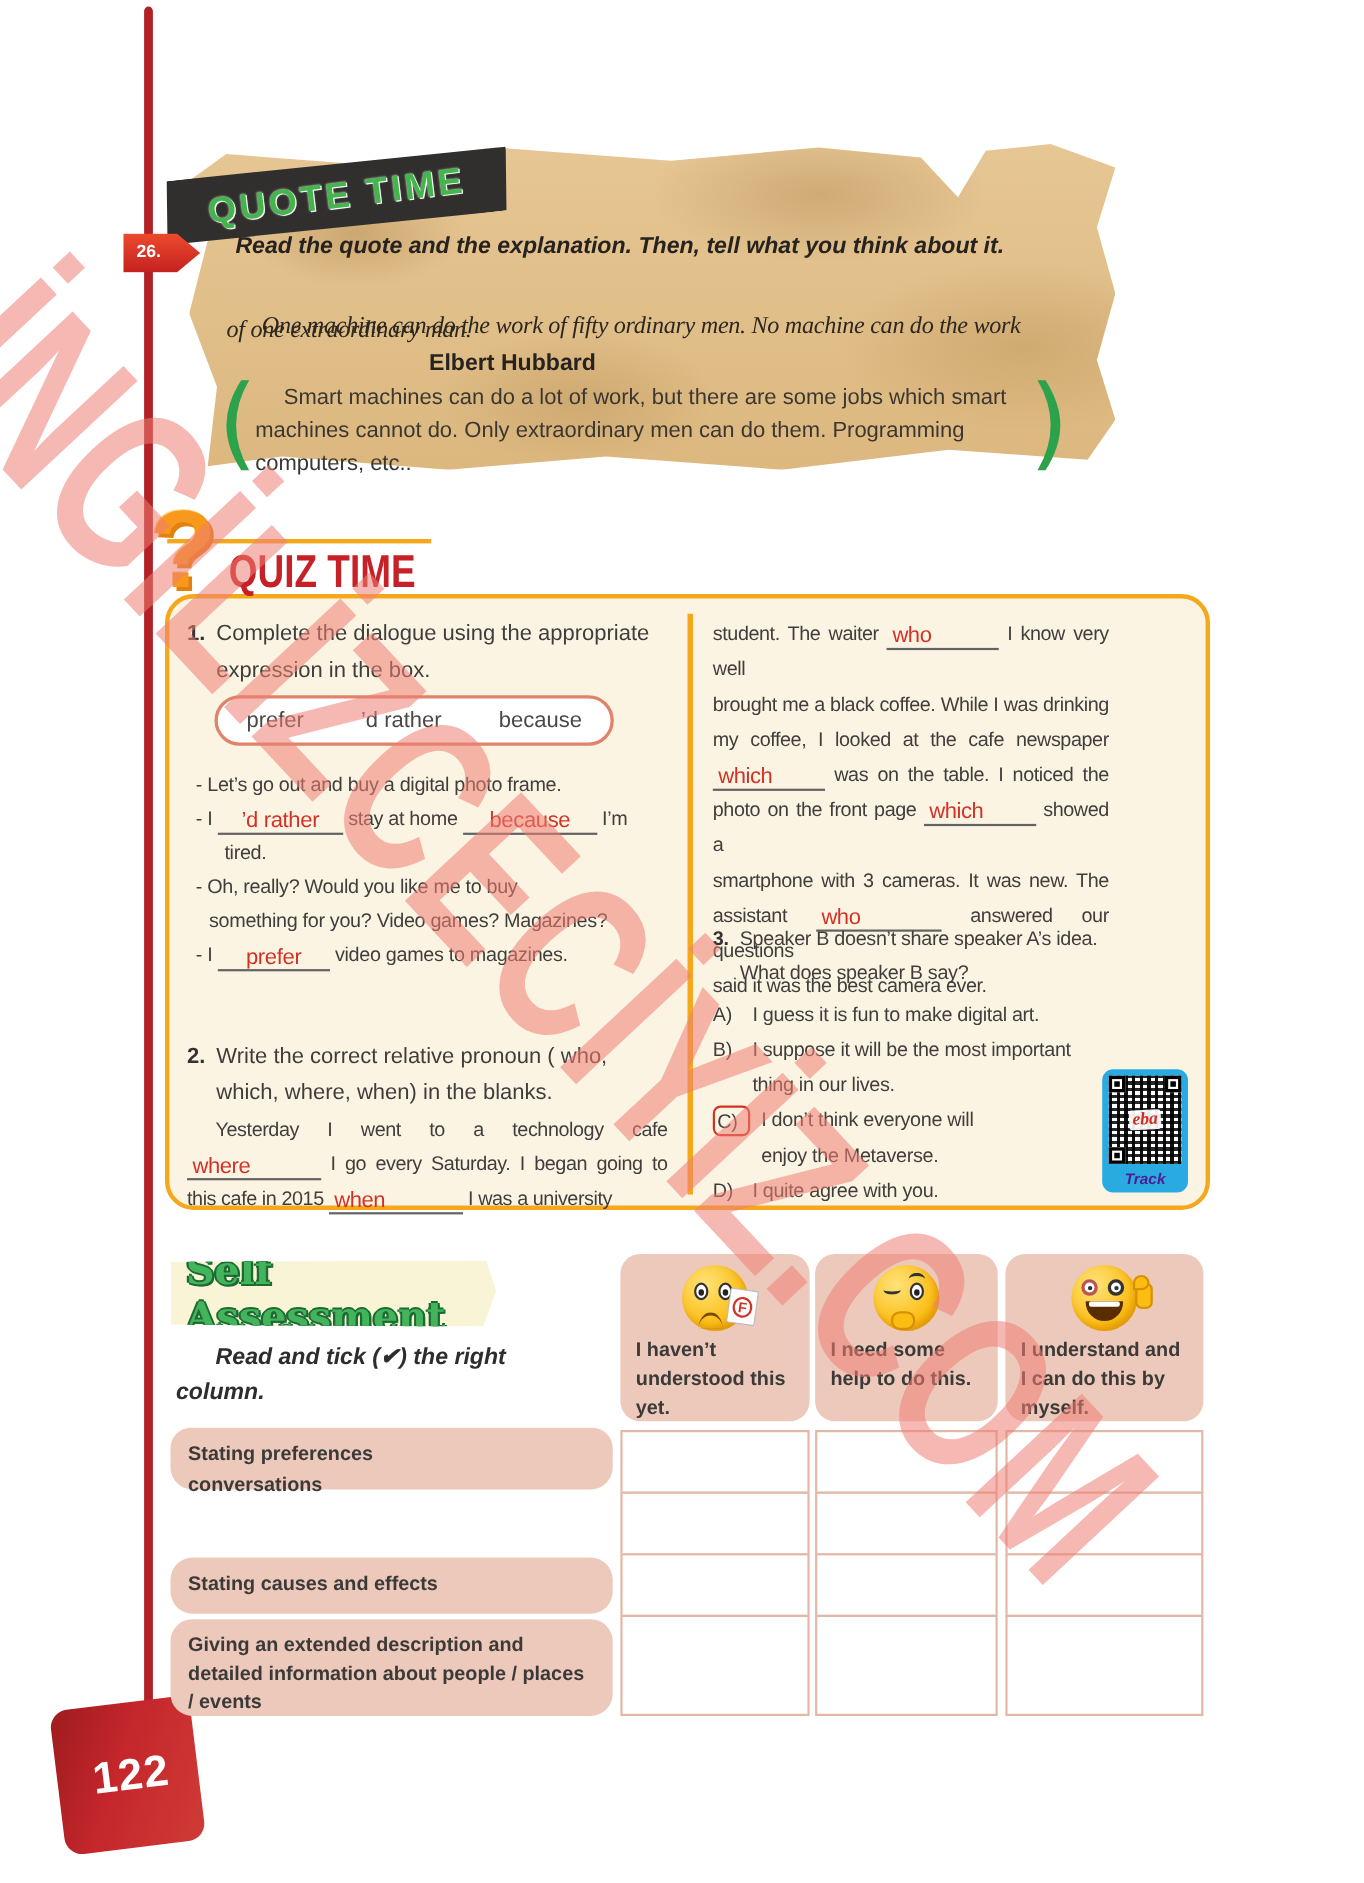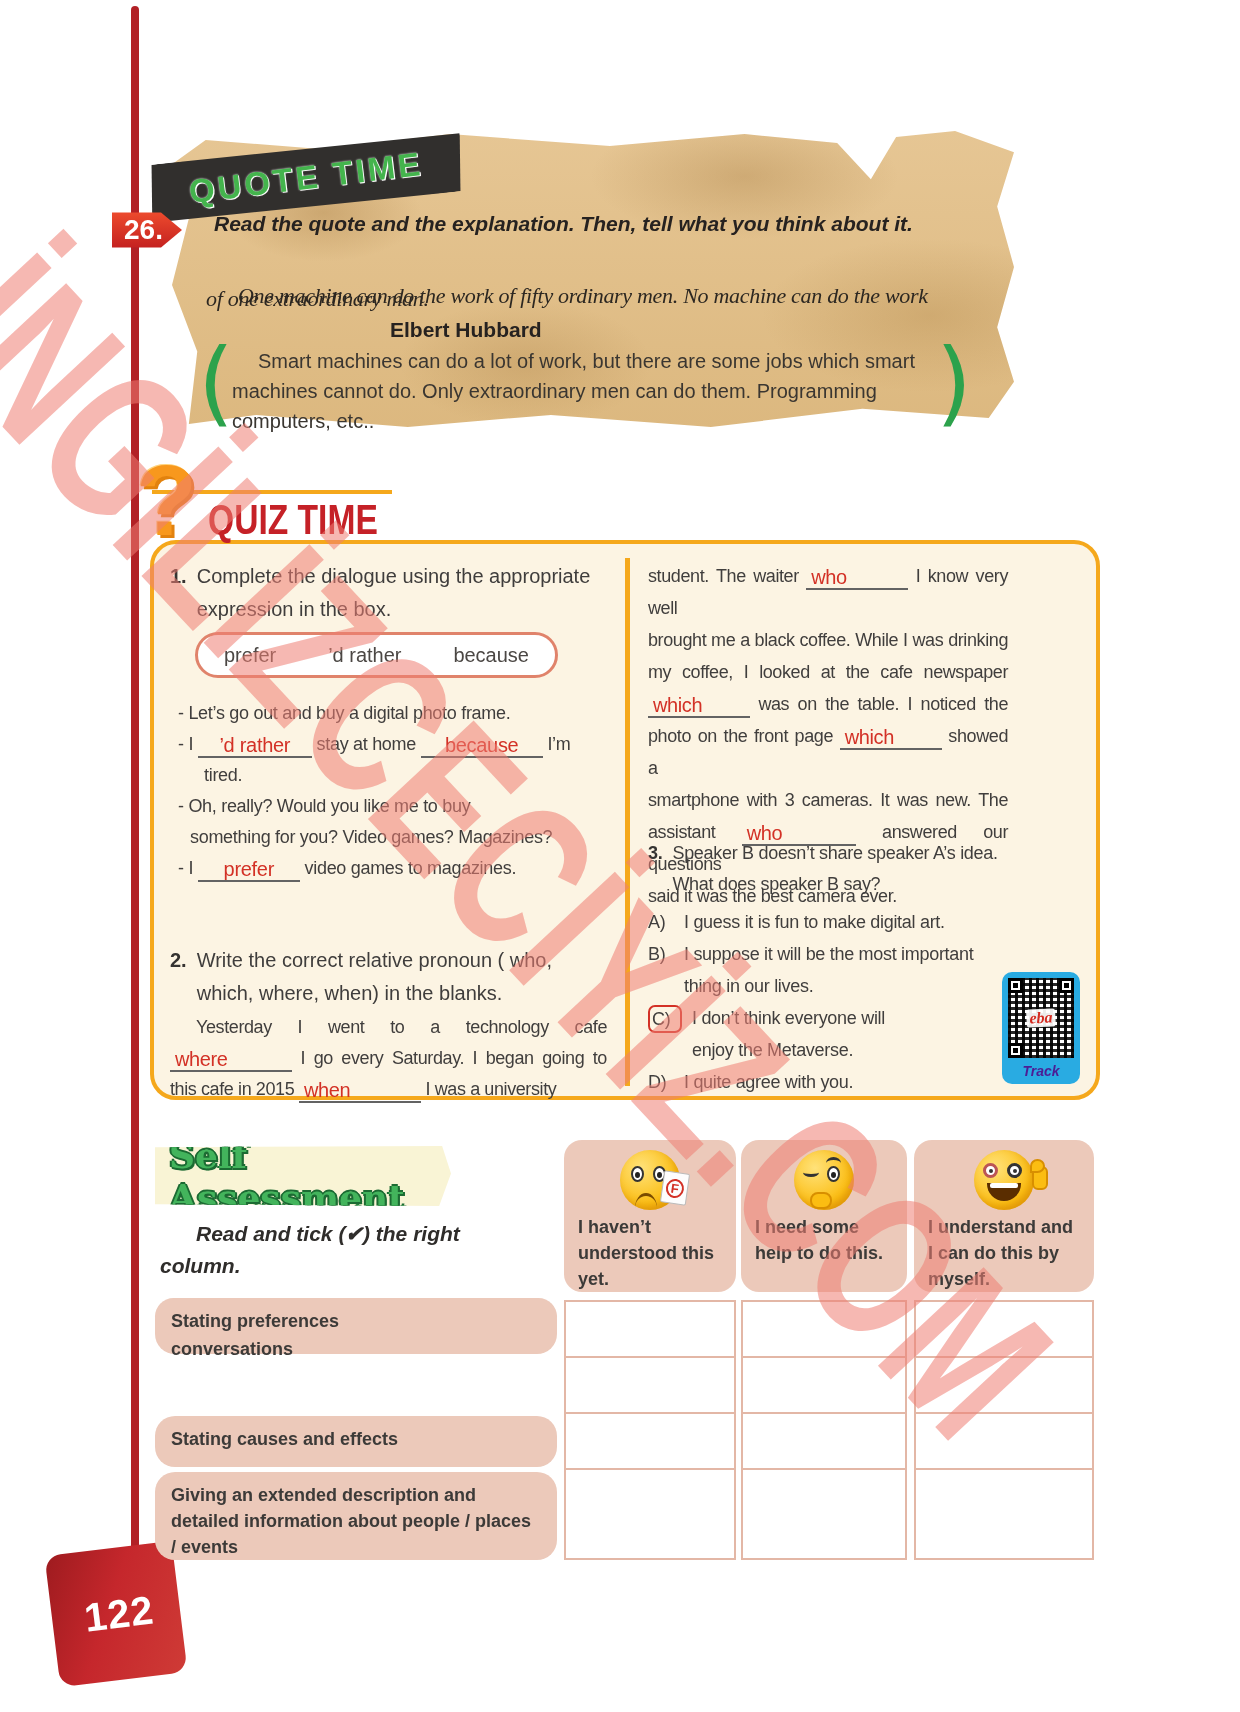--- a/index.html
+++ b/index.html
@@ -29,21 +29,21 @@
     clip-path:polygon(0% 12%,4% 4%,18% 7%,33% 2%,52% 6%,68% 2%,79% 5%,83% 17%,86% 3%,93% 1%,100% 8%,
       98% 26%,100% 46%,98% 66%,100% 84%,97% 96%,82% 93%,64% 99%,45% 95%,28% 99%,10% 95%,2% 98%,3% 74%,0% 52%,2% 30%);}
   .banner{position:absolute;left:148px;top:146px;width:316px;height:64px;z-index:3;background:#312f2d;
     transform:rotate(-7deg);clip-path:polygon(2% 0,100% 10%,98% 100%,0 90%);
     display:flex;align-items:center;justify-content:center;}
   .banner span{color:#44b44d;font-weight:800;font-size:33px;letter-spacing:3px;
     text-shadow:0 0 2px #fff,1px 1px 0 #fff;}
   .badge26{position:absolute;left:112px;top:210px;width:70px;height:40px;z-index:4;
     background:linear-gradient(180deg,#ef4d2e,#c21f1f);
     clip-path:polygon(0 6%,70% 6%,100% 50%,70% 94%,0 94%);
-    color:#fff;font-weight:bold;font-size:28px;display:flex;align-items:center;padding-left:12px;box-sizing:border-box;}
+    color:#fff;font-weight:bold;font-size:16px;display:flex;align-items:center;padding-left:12px;box-sizing:border-box;}
   .instr{position:absolute;left:214px;top:212px;width:790px;z-index:5;margin:0;
     font-weight:bold;font-style:italic;font-size:21px;color:#262220;}
   .qline{position:absolute;z-index:5;margin:0;font-family:"Liberation Serif",serif;font-style:italic;
     font-size:22px;color:#2c2721;letter-spacing:-0.3px;white-space:nowrap;}
   .qline.l1{left:238px;top:252px;margin-top:31px;}
   .qline.l2{left:206px;top:286px;}
   .author{position:absolute;left:390px;top:318px;z-index:5;margin:0;font-weight:bold;font-size:21px;color:#262220;}
   .paren{position:absolute;z-index:5;color:#2ca24c;font-size:92px;font-family:"DejaVu Sans",sans-serif;line-height:92px;}
   .paren.pl{left:198px;top:338px;}
   .paren.pr{left:936px;top:338px;}

